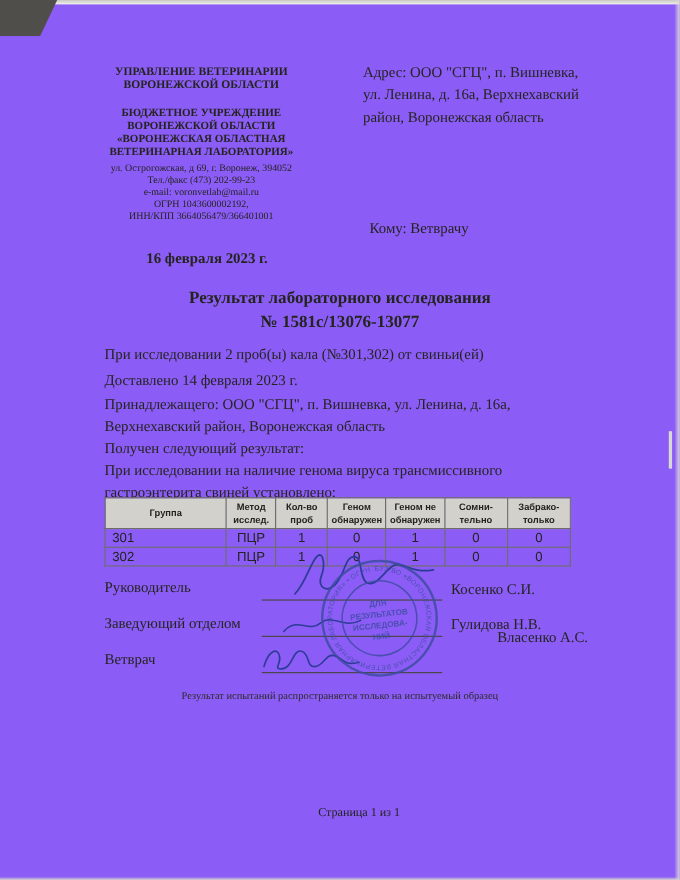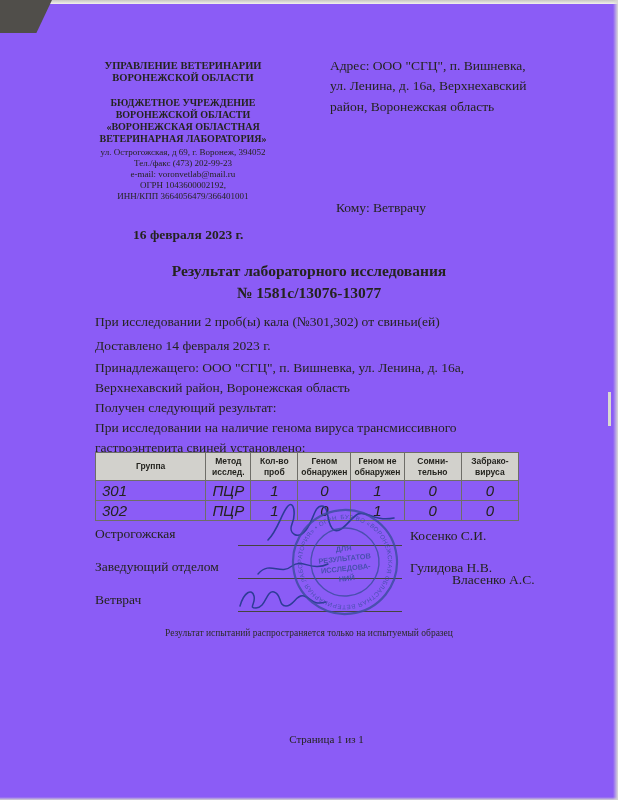--- a/index.html
+++ b/index.html
@@ -45,21 +45,21 @@
   .p4 { top:398px; } .p5 { top:418px; }
 
   
   .results-table { position:absolute; left:95px; top:452px; width:424px;
     border-collapse:collapse; table-layout:fixed;
     font-family:"Liberation Sans", sans-serif; }
   .results-table th, .results-table td { border:1px solid #6e6d68; }
   .results-table th { background:#d2d1cc; font-size:8.5px; font-weight:bold;
     text-align:center; vertical-align:middle; padding:3px 1px; line-height:1.25;
     white-space:pre-line; }
-  .results-table td { font-size:15px; text-align:center; height:16px; padding:1px 2px;font-style:italic; }
+  .results-table td { font-size:12px; text-align:center; height:16px; padding:1px 2px; }
   .results-table td:first-child { text-align:left; padding-left:6px; }
 
   
   .sig-role { position:absolute; left:95px; font-size:13.5px; }
   .sig-name { position:absolute; left:410px; font-size:13.5px; }
   .sig-line { position:absolute; left:238px; width:164px; border-top:1.4px solid #45443e; }
   .r1 { top:526px; } .r2 { top:559px; } .r3 { top:592px; }
   .n1 { top:528px; } .n2 { top:560px; } .n3 { top:572px;margin-left:42px; }
   .l1 { top:545px; } .l2 { top:578px; } .l3 { top:611px; }
 
@@ -135,21 +135,21 @@
         <th>Метод
 исслед.</th>
         <th>Кол-во проб</th>
         <th>Геном
 обнаружен</th>
         <th>Геном не
 обнаружен</th>
         <th>Сомни-
 тельно</th>
         <th>Забрако-
-вируса</th>
+только</th>
       </tr>
     </thead>
     <tbody>
       <tr>
         <td>301</td>
         <td>ПЦР</td>
         <td>1</td>
         <td>0</td>
         <td>1</td>
         <td>0</td>
@@ -160,21 +160,21 @@
         <td>ПЦР</td>
         <td>1</td>
         <td>0</td>
         <td>1</td>
         <td>0</td>
         <td>0</td>
       </tr>
     </tbody>
   </table>
 
-  <div class="sig-role r1">Острогожская</div>
+  <div class="sig-role r1">Руководитель</div>
   <div class="sig-line l1"></div>
   <div class="sig-name n1">Косенко С.И.</div>
 
   <div class="sig-role r2">Заведующий отделом</div>
   <div class="sig-line l2"></div>
   <div class="sig-name n2">Гулидова Н.В.</div>
 
   <div class="sig-role r3">Ветврач</div>
   <div class="sig-line l3"></div>
   <div class="sig-name n3">Власенко А.С.</div>

